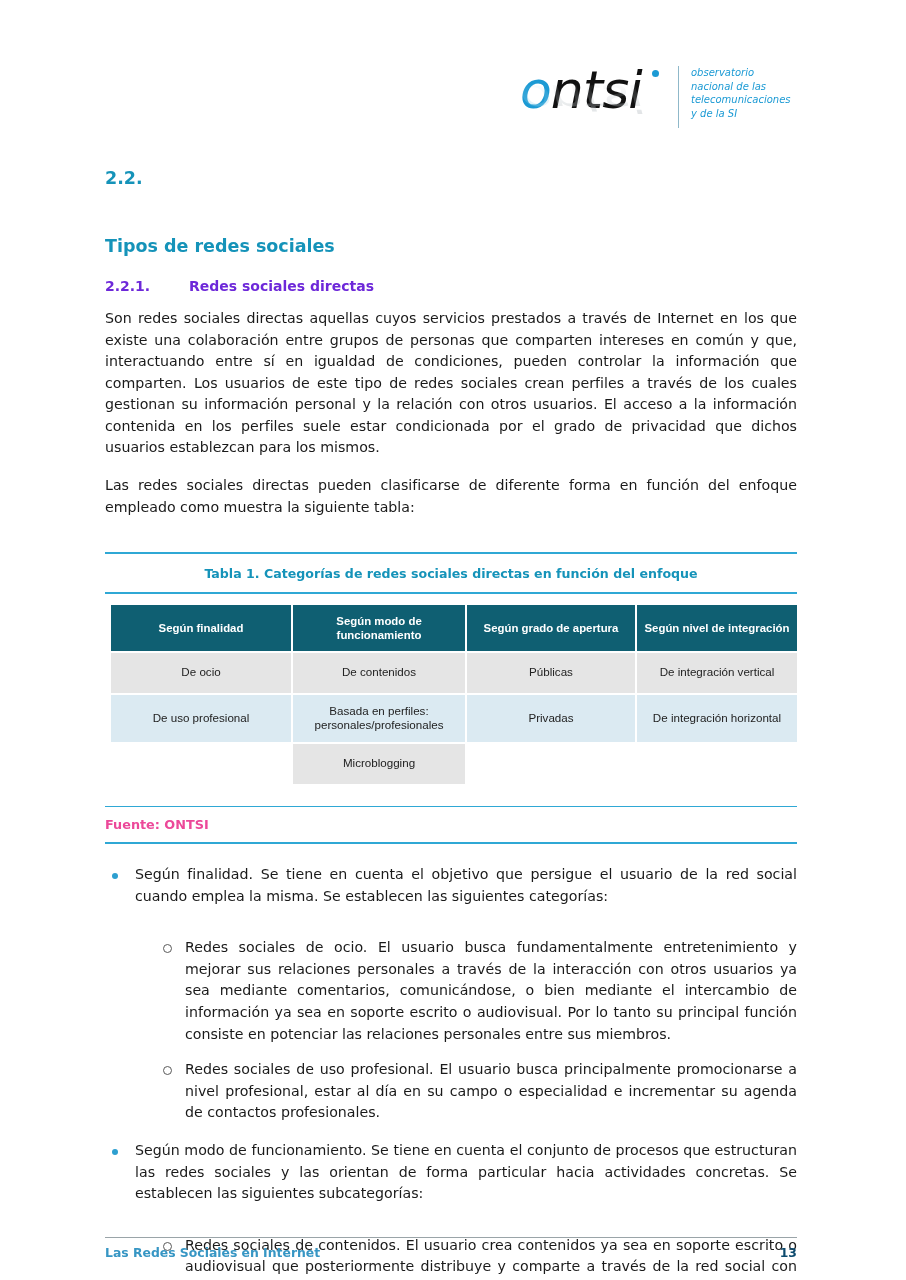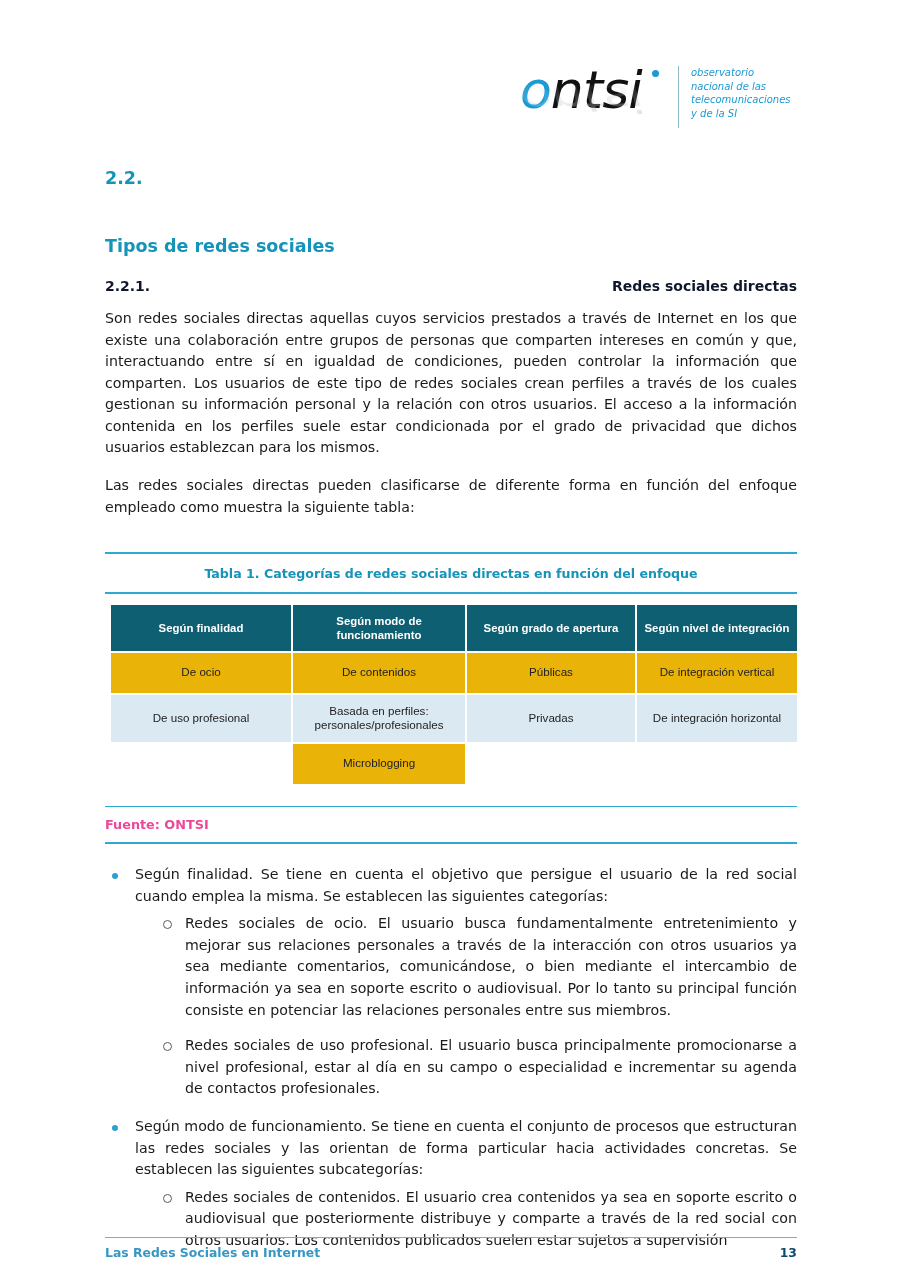--- a/index.html
+++ b/index.html
@@ -108,24 +108,23 @@
     margin: 0 0 0 0;
     display: flex;
     flex-direction: column;
   }
   h2.sec-title .num { width: 68px; flex: 0 0 68px; }
 
   h3.sub-title {
     font-family: "DejaVu Sans", sans-serif;
     font-size: 14px;
     font-weight: bold;
-    color: #0f172a;
+    color: #6d28d9;
     margin: 22px 0 0 0;
     display: flex;
-    justify-content: space-between;
   }
   h3.sub-title .num { width: 84px; flex: 0 0 84px; }
 
   p.body {
     font-family: "DejaVu Sans", sans-serif;
     font-size: 14.2px;
     line-height: 1.52;
     text-align: justify;
     margin: 14px 0 0 0;
     color: #1a1a1a;
@@ -165,21 +164,21 @@
     font-family: "Liberation Sans", sans-serif;
     font-size: 11.4px;
     font-weight: bold;
     text-align: center;
     padding: 8px 4px;
     height: 30px;
     vertical-align: middle;
     line-height: 1.24;
   }
   table.tbl td {
-    background: #eab308;
+    background: #e5e5e5;
     color: #222222;
     font-family: "Liberation Sans", sans-serif;
     font-size: 11.6px;
     text-align: center;
     padding: 9px 5px;
     vertical-align: middle;
     line-height: 1.25;
     height: 22px;
   }
   table.tbl td.empty { background: #ffffff; }
@@ -224,21 +223,21 @@
     font-family: "DejaVu Sans", sans-serif;
     font-size: 14.2px;
     line-height: 1.52;
     text-align: justify;
     color: #1a1a1a;
     display: block;
   }
 
   ul.lvl2 {
     list-style: none;
-    margin: 6px 0 0 0;
+    margin: 30px 0 0 0;
     padding: 0;
   }
   ul.lvl2 > li.subbullet-item {
     position: relative;
     padding-left: 28px;
     margin-top: 14px;
   }
   ul.lvl2 > li.subbullet-item:first-child { margin-top: 0; }
   ul.lvl2 > li.subbullet-item > .marker-o {
     position: absolute;

